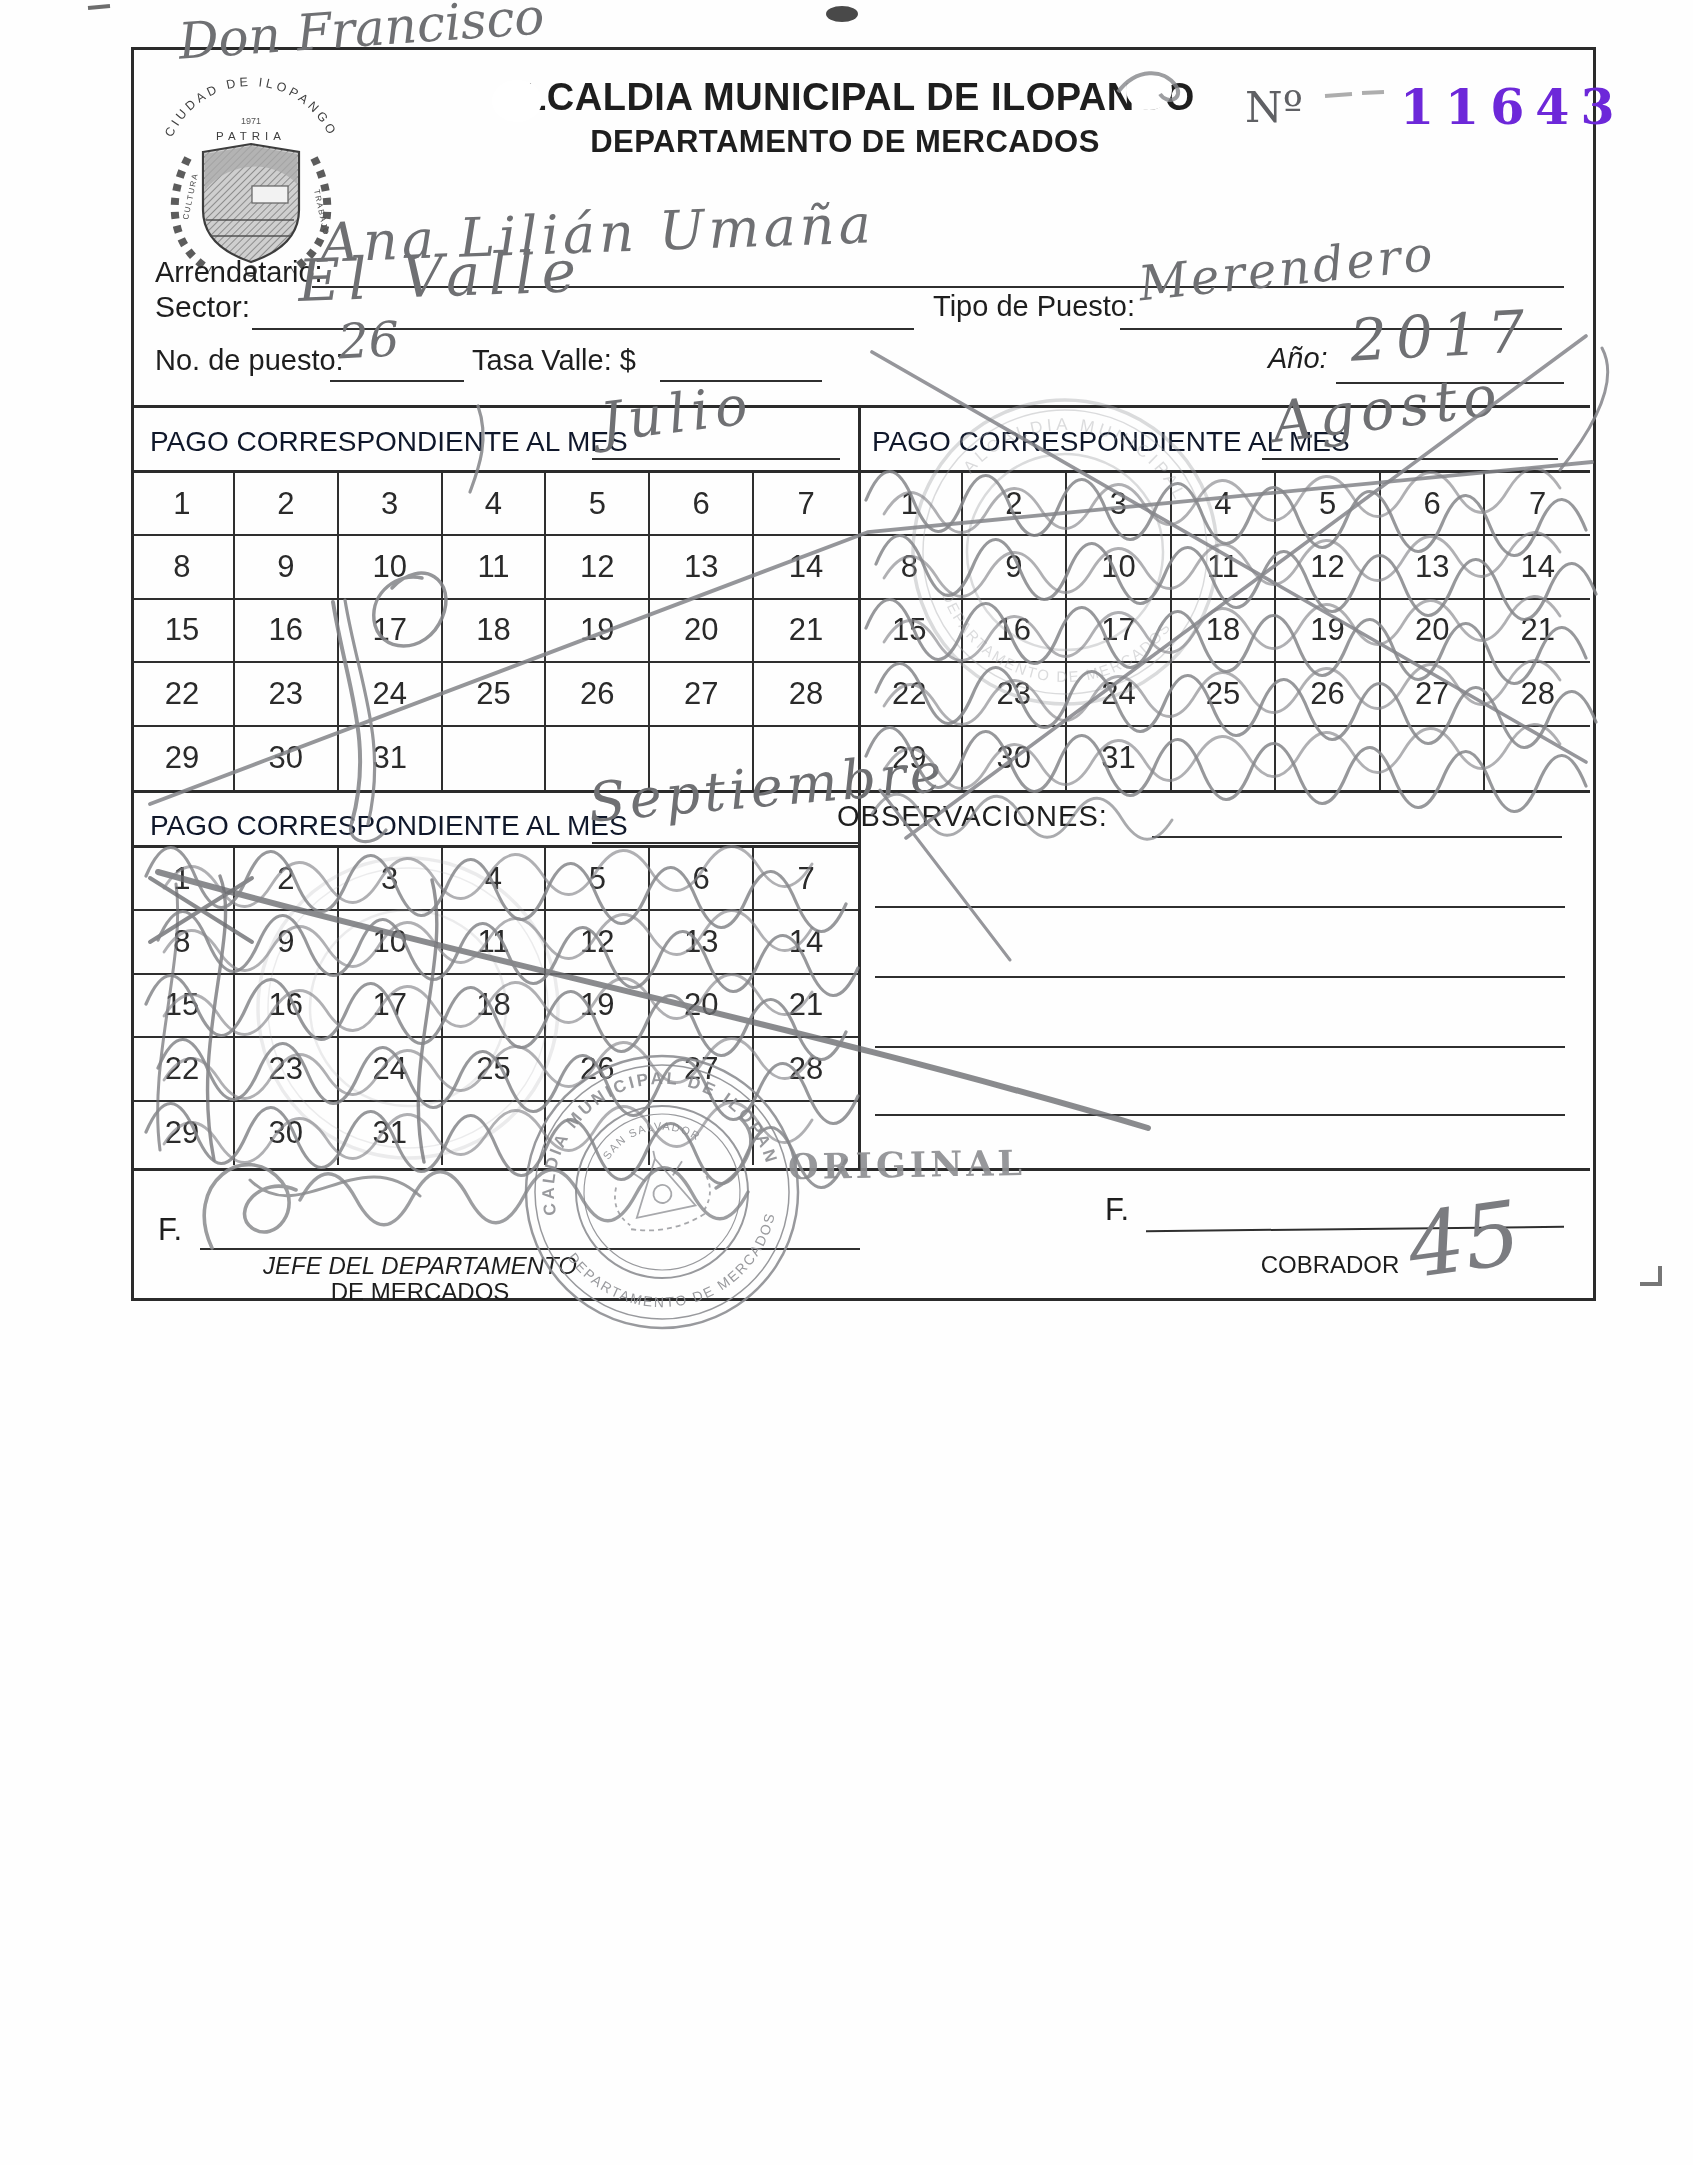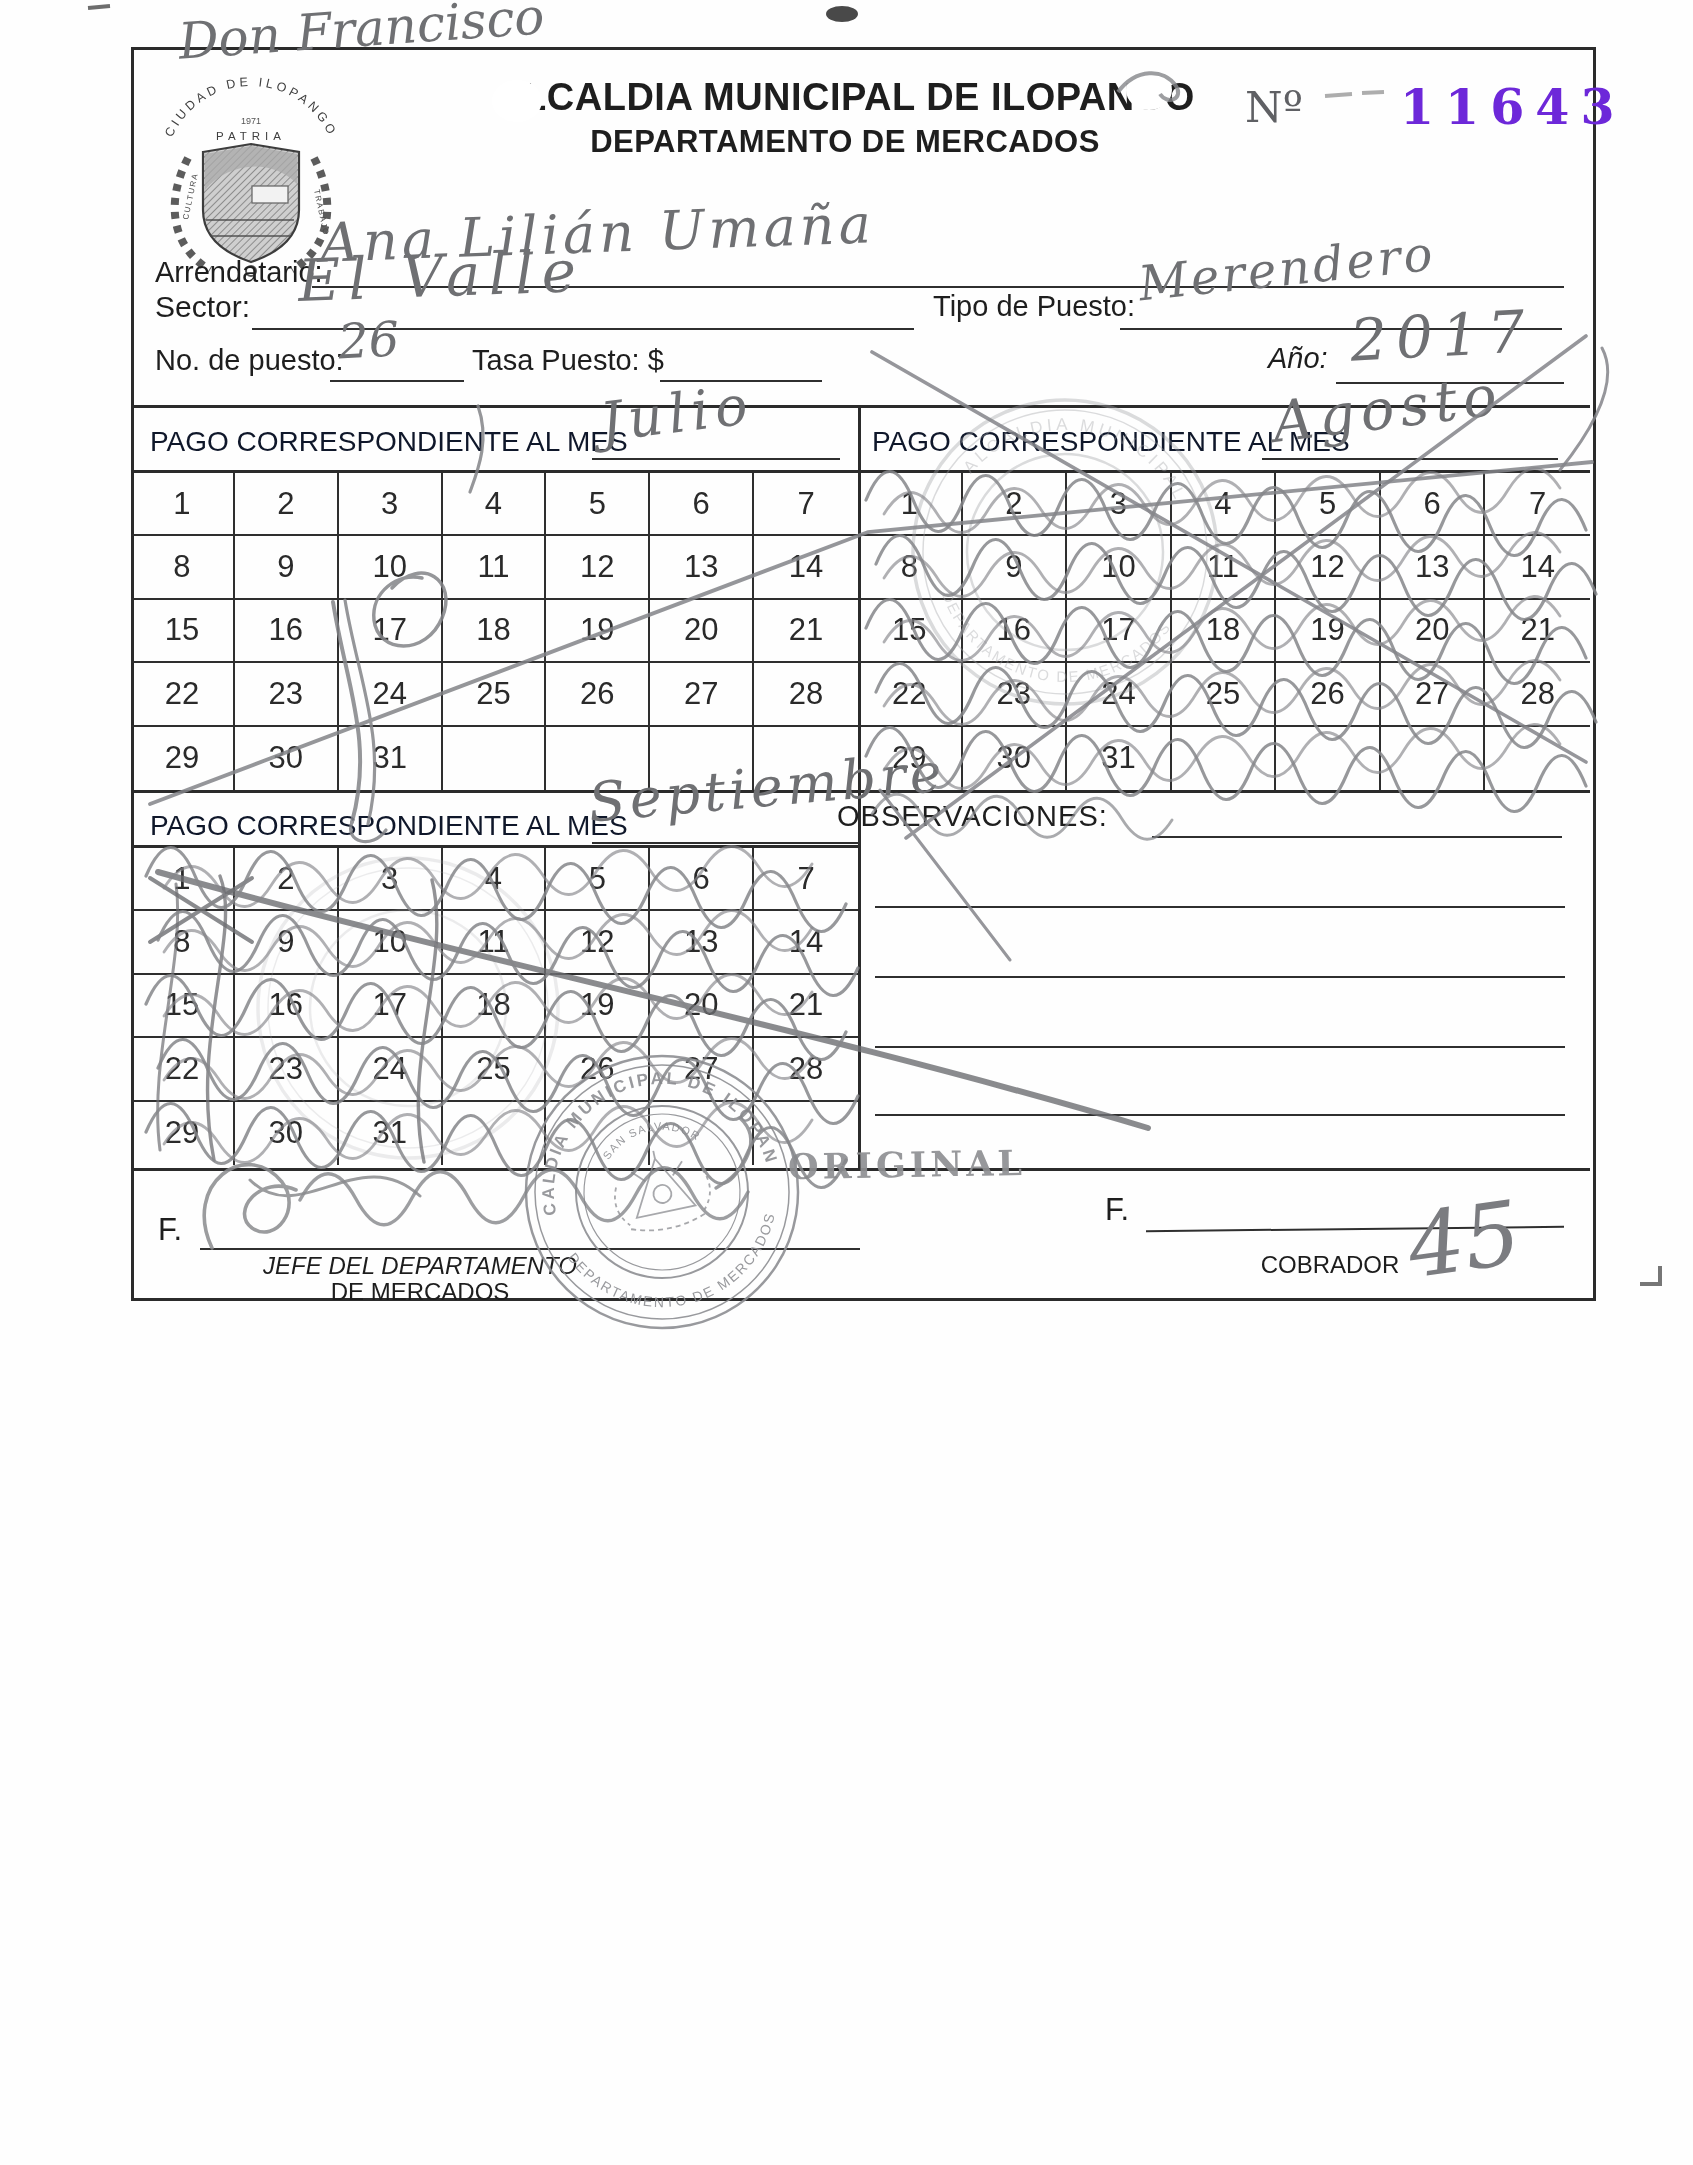--- a/index.html
+++ b/index.html
@@ -83,21 +83,21 @@
   <div class="abs hand" style="left:298px;top:242px;font-size:58px;transform:rotate(-2deg);letter-spacing:8px;">El Valle</div>
 
   <div class="abs label" style="left:925px;top:290px;font-size:29px;margin-left:8px;">Tipo de Puesto:</div>
   <div class="abs rule" style="left:1120px;top:328px;width:442px;"></div>
   <div class="abs hand" style="left:1138px;top:240px;font-size:48px;transform:rotate(-6deg);letter-spacing:3px;">Merendero</div>
 
   <div class="abs label" style="left:155px;top:344px;font-size:29px;">No. de puesto:</div>
   <div class="abs rule" style="left:330px;top:380px;width:134px;"></div>
   <div class="abs hand" style="left:338px;top:312px;font-size:48px;transform:rotate(-3deg);">26</div>
 
-  <div class="abs label" style="left:472px;top:344px;font-size:29px;">Tasa Puesto: $</div>
+  <div class="abs label" style="left:472px;top:344px;font-size:29px;">Tasa Valle: $</div>
   <div class="abs rule" style="left:660px;top:380px;width:162px;"></div>
 
   <div class="abs label" style="left:1268px;top:342px;font-size:29px;font-style:italic;">Año:</div>
   <div class="abs rule" style="left:1336px;top:382px;width:228px;"></div>
   <div class="abs hand" style="left:1350px;top:302px;font-size:58px;letter-spacing:9px;transform:rotate(-3deg);">2017</div>
 
   <div class="abs hline" style="left:131px;top:405px;width:1459px;"></div>
   <div class="abs vline" style="left:858px;top:405px;height:763px;"></div>
 
   <div class="abs pago-label" style="left:150px;top:426px;">PAGO CORRESPONDIENTE AL MES</div>

